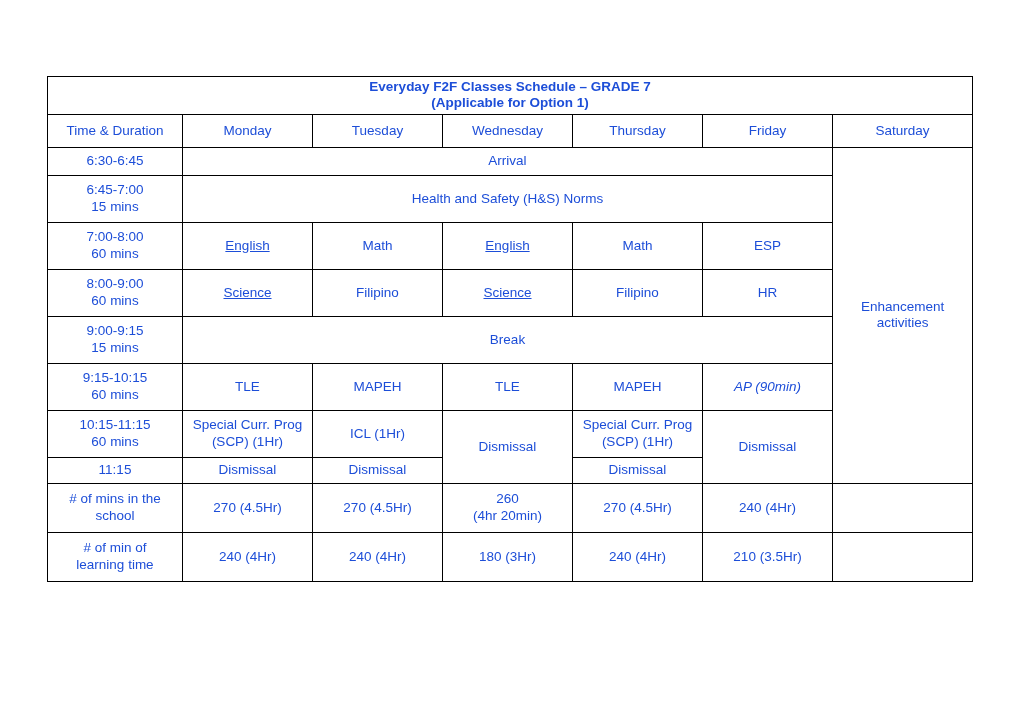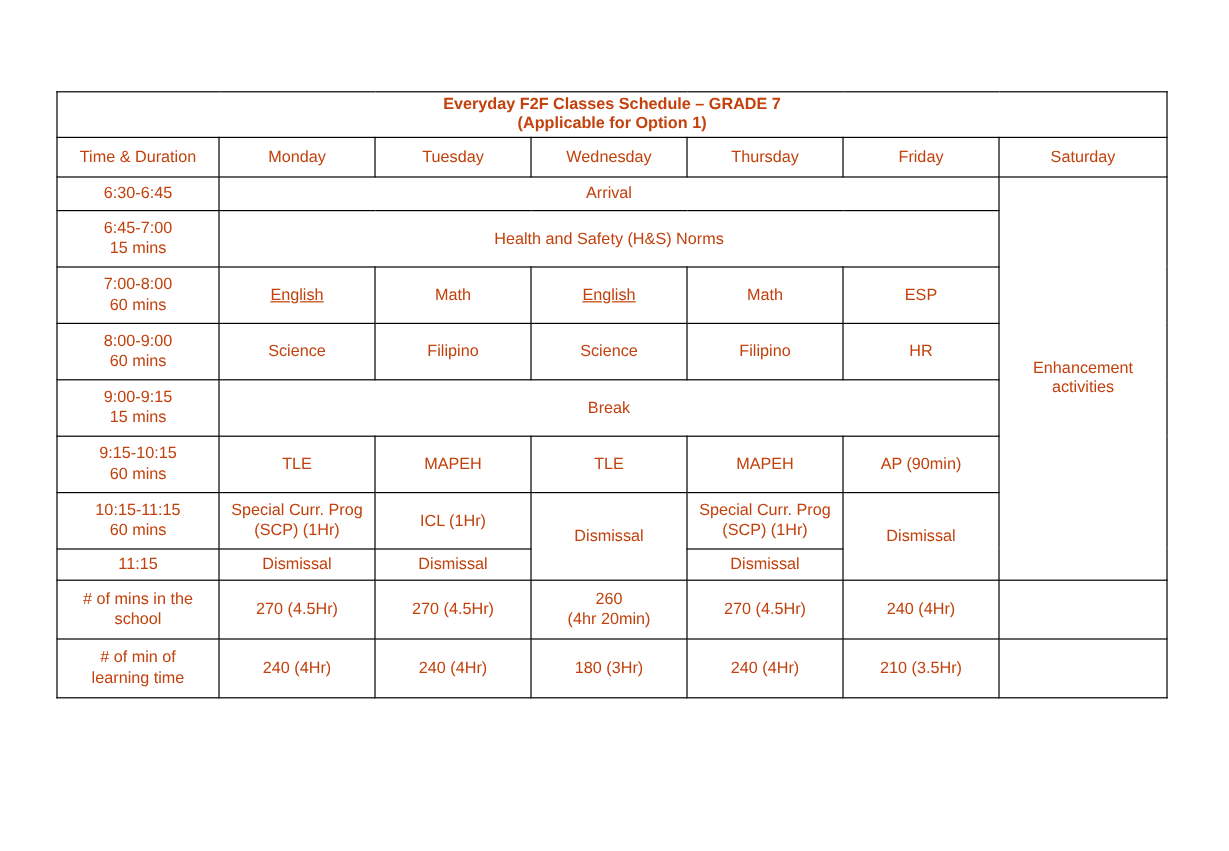--- a/index.html
+++ b/index.html
@@ -30,21 +30,21 @@
   }
 
   table.schedule td {
     border: 1px solid #000000;
     padding: 2px 3px;
     font-size: 13.5px;
     text-align: center;
     vertical-align: middle;
     line-height: 1.22;
     background: #ffffff;
-    color: #c2410c;
+    color: #1d4ed8;
   }
 
   
   col.c-time { width: 135px; }
   col.c-day  { width: 130px; }
   col.c-sat  { width: 140px; }
 
   
   .title-cell {
     font-weight: bold;
@@ -77,27 +77,27 @@
     line-height: 1.3;
   }
   .sum-label-c { text-align: center; line-height: 1.35; }
   .sum-label-l { text-align: left; line-height: 1.35; padding-left: 4px; }
 
   
   .f-yellow { background: #FFFF00; }
   .f-white  { background: #FFFFFF; }
   .f-peach  { background: #FBE2D0; text-decoration: underline; }
   .f-mathgray { background: #F7F7F7; }
-  .f-sciencegray { background: #EBEAEA; }
+  .f-sciencegray { background: #EBEAEA; text-decoration: underline; }
   .f-filipino { background: #E5EDDC; }
   .f-espblue { background: #DEE8F1; }
   .f-hrblue  { background: #2E75B6; }
   .f-tle     { background: #F0A97F; }
   .f-mapeh   { background: #A6A6A6; }
-  .f-ap      { background: #F7EFD6; }
+  .f-ap      { background: #F7EFD6; font-style: italic; }
   .f-scp     { background: #4E7A30; }
   .f-icl     { background: #F2F2F2; }
 
   
   .sat-enh {
     color: #C00000;
     text-align: left;
     vertical-align: top;
     padding: 4px 4px 4px 5px;
     font-size: 13.5px;

